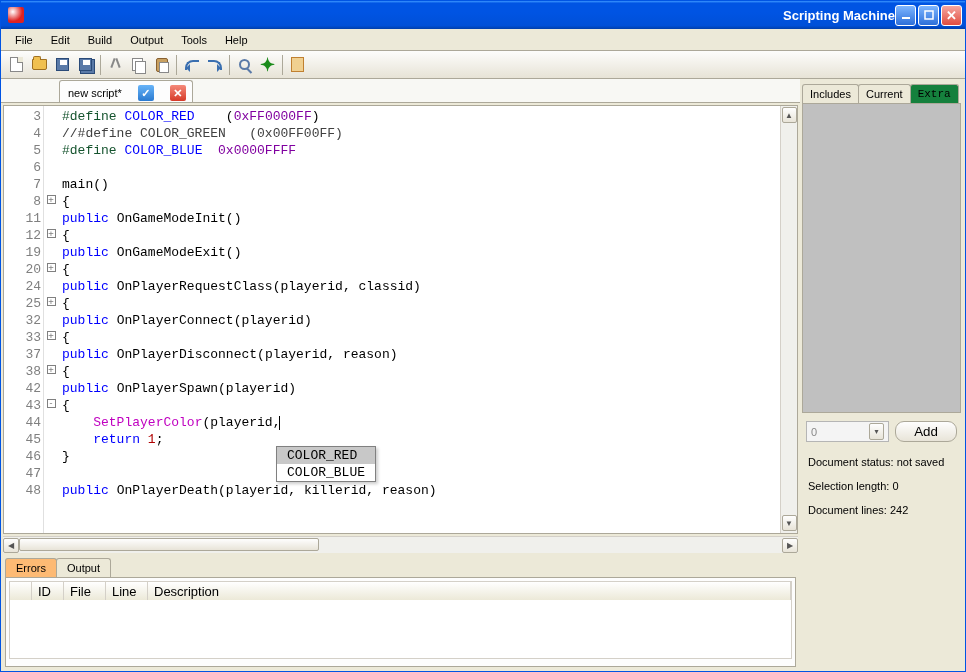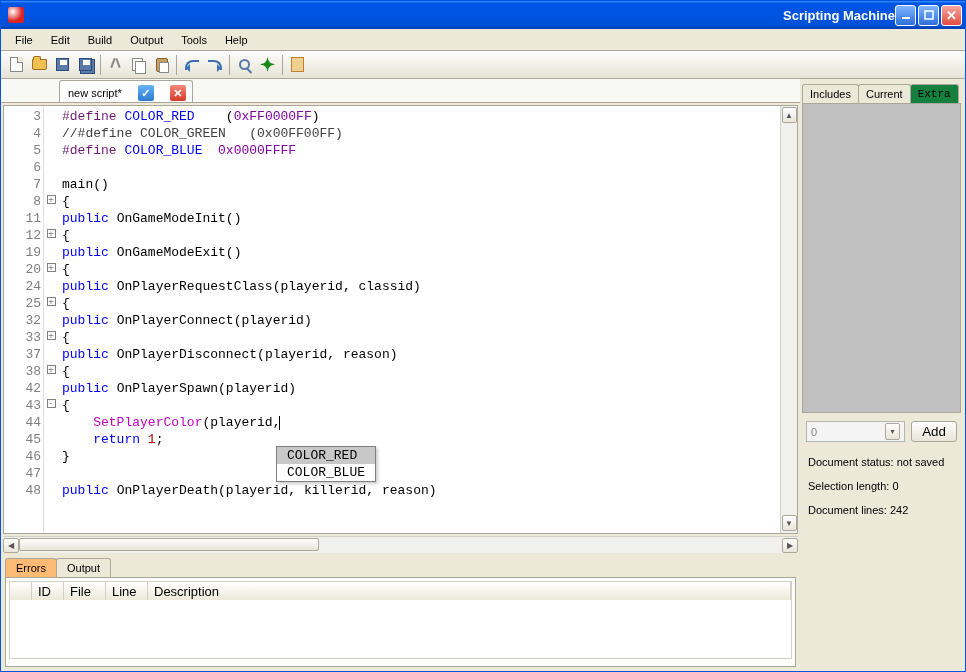--- a/index.html
+++ b/index.html
@@ -49,21 +49,21 @@
 .tab-save{background:linear-gradient(to bottom,#68b4f8,#2a7ad0);}
 .tab-close{background:linear-gradient(to bottom,#f58a7a,#d63a28);}
 .editor-wrap{flex:1;display:flex;border:1px solid #aca899;margin:2px;background:#fff;position:relative;min-height:0;}
 .gutter{width:40px;background:#fff;border-right:1px solid #e0e0e0;font-family:'Courier New',monospace;font-size:13px;text-align:right;padding:2px 2px 0 0;color:#808080;user-select:none;}
 .gutter-row{height:17px;display:flex;align-items:center;justify-content:flex-end;}
 .fold-col{width:14px;background:#fff;font-family:monospace;font-size:10px;color:#808080;user-select:none;}
 .fold-row{height:17px;display:flex;align-items:center;justify-content:center;}
 .fold-box{width:9px;height:9px;border:1px solid #808080;display:flex;align-items:center;justify-content:center;font-size:9px;line-height:1;cursor:pointer;}
 .code{flex:1;font-family:'Courier New',monospace;font-size:13px;padding:2px 0 0 4px;white-space:pre;position:relative;overflow:hidden;}
 .code-row{height:17px;display:flex;align-items:center;}
-.k-pp{color:#701a75;}
+.k-pp{color:#14532d;}
 .k-def{color:#0000ff;}
 .k-comment{color:#404040;}
 .k-val{color:#8000a0;}
 .k-kw{color:#0000ff;}
 .k-func{color:#000;}
 .k-paren{color:#000;}
 .k-id{color:#000;}
 .k-call{color:#c000c0;}
 .k-num{color:#b00000;}
 .vscroll{width:17px;background:#f0f0ec;border-left:1px solid #d4d0c8;position:relative;}
@@ -85,21 +85,21 @@
 .err-col{border-right:1px solid #d4d0c8;padding:2px 6px;font-size:13px;}
 .err-body{height:58px;background:#fff;}
 .right-col{width:165px;display:flex;flex-direction:column;padding:2px 4px 4px 2px;}
 .rtabs{height:22px;display:flex;align-items:flex-end;}
 .rtab{padding:3px 7px;border:1px solid #aca899;border-bottom:none;background:#ece9d8;border-radius:3px 3px 0 0;cursor:pointer;margin-right:-1px;font-size:11px;}
 .rtab.active{background:#15803d;font-family:Liberation Mono, monospace;}
 .preview{height:310px;background:#c0c0c0;border:1px solid #aca899;}
 .r-controls{display:flex;gap:6px;margin:8px 0;padding:0 4px;}
 .r-combo{flex:1;height:21px;border:1px solid #b5b5b5;background:#f4f4f4;display:flex;align-items:center;padding:0 4px;color:#888;}
 .r-combo-btn{width:15px;height:17px;background:linear-gradient(to bottom,#fefefe,#e8e4d8);border:1px solid #aca899;border-radius:2px;margin-left:auto;display:flex;align-items:center;justify-content:center;font-size:8px;color:#555;}
-.r-add{width:46px;height:21px;border:1px solid #aca899;background:linear-gradient(to bottom,#fefefe,#e8e4d8);border-radius:3px;cursor:pointer;}
+.r-add{width:62px;height:21px;border:1px solid #aca899;background:linear-gradient(to bottom,#fefefe,#e8e4d8);border-radius:9px;cursor:pointer;}
 .status-line{padding:6px 6px;font-size:11px;}
 .cursor-caret{display:inline-block;width:1px;height:14px;background:#000;vertical-align:middle;margin-left:-1px;}
 </style>
 </head>
 <body>
 
 <div class="window">
   <div class="title-bar">
     <div class="title-icon"></div>
     <div class="title-text">Scripting Machine</div>

